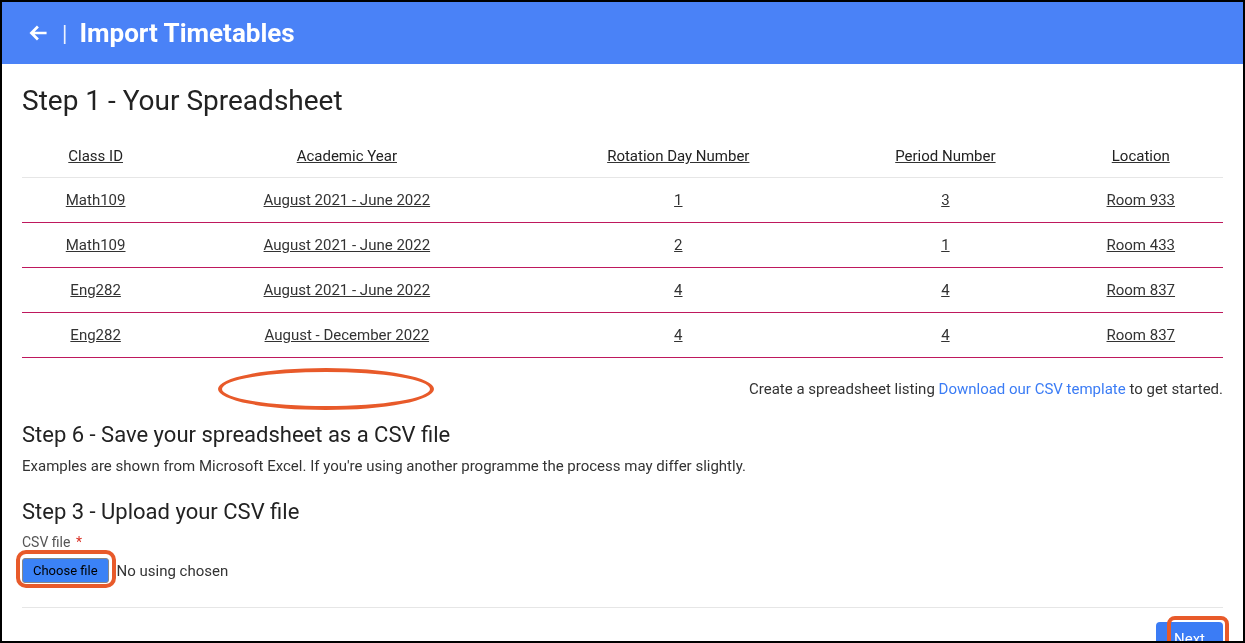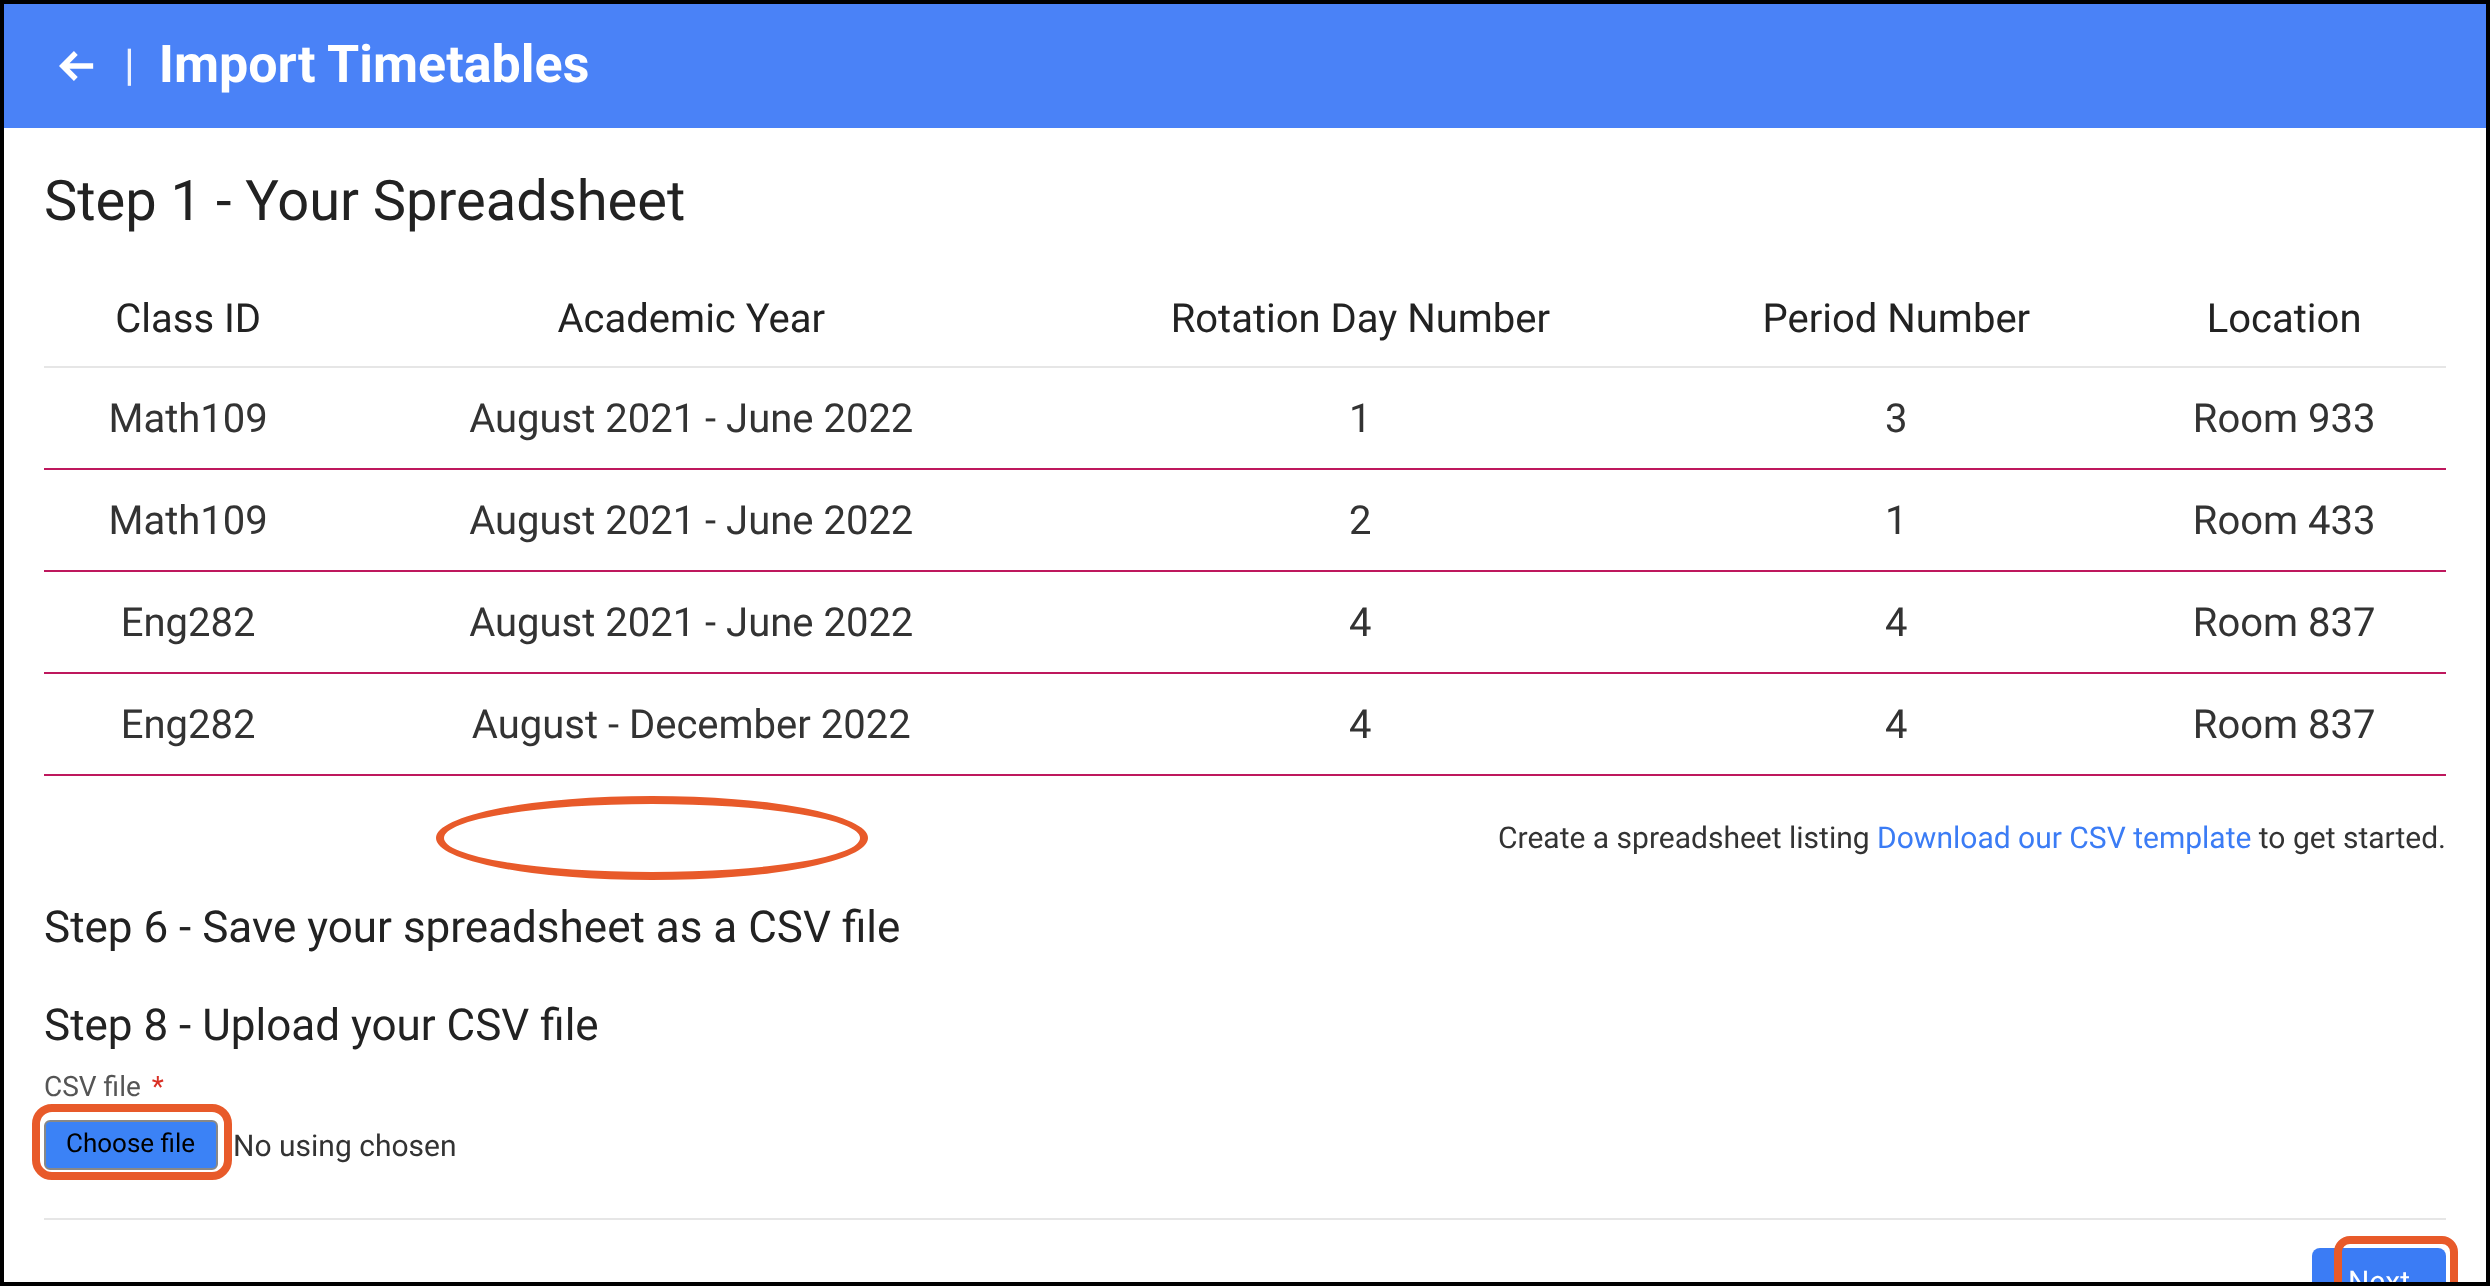--- a/index.html
+++ b/index.html
@@ -54,22 +54,23 @@
     }
     .step-title {
       font-size: 28px;
       font-weight: 400;
       color: #222;
       margin-bottom: 18px;
     }
     table {
       width: 100%;
       border-collapse: collapse;
-      font-size: 20px;
-      color: #333;
+      font-size: 15px;
+      color: #333;
+      text-decoration: underline;
     }
     th {
       text-align: center;
       font-weight: 400;
       padding: 12px 8px;
       border-bottom: 1px solid #e6e6e6;
       color: #222;
     }
     td {
       text-align: center;
@@ -242,22 +243,23 @@
       </tr>
     </tbody>
   </table>
 
   <div class="instruction-row">
     <span>Create a spreadsheet listing </span><a class="csv-link">Download our CSV template</a><span> to get started.</span>
     <div class="oval-highlight-link" style="left:196px; top:-12px; width:216px; height:42px;"></div>
   </div>
 
   <div class="step2-title">Step 6 - Save your spreadsheet as a CSV file</div>
-
-  <div class="step3-title">Step 8 - Upload your CSV file</div>
+  <div class="step2-text">Examples are shown from Microsoft Excel. If you're using another programme the process may differ slightly.</div>
+
+  <div class="step3-title">Step 3 - Upload your CSV file</div>
   <span class="csv-label">
     <span>CSV file</span>
     <span class="required-star">*</span>
   </span>
   <div class="file-row">
     <button class="choose-file-btn">Choose file</button>
     <span class="no-file-text">No using chosen</span>
     <div class="rect-highlight-file" style="left:-6px; top:-8px; width:100px; height:38px;"></div>
   </div>
 

